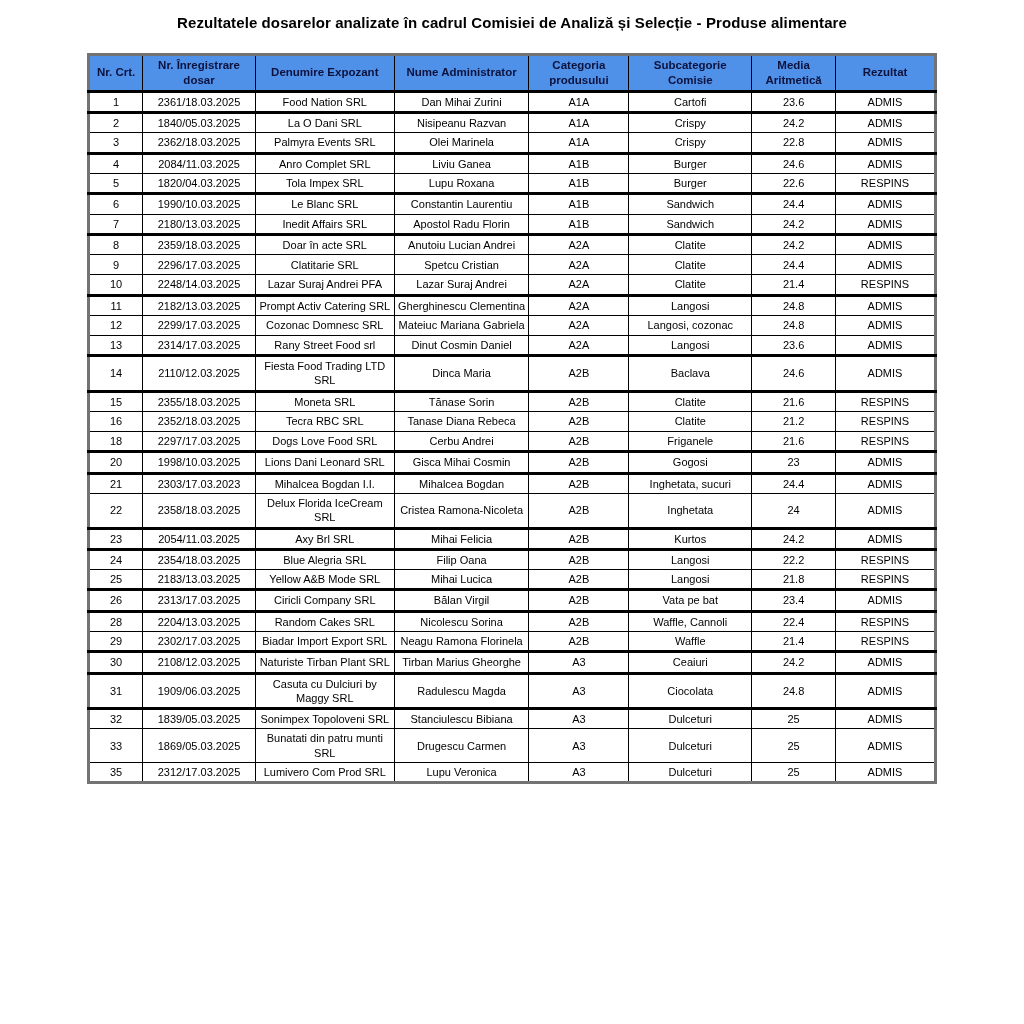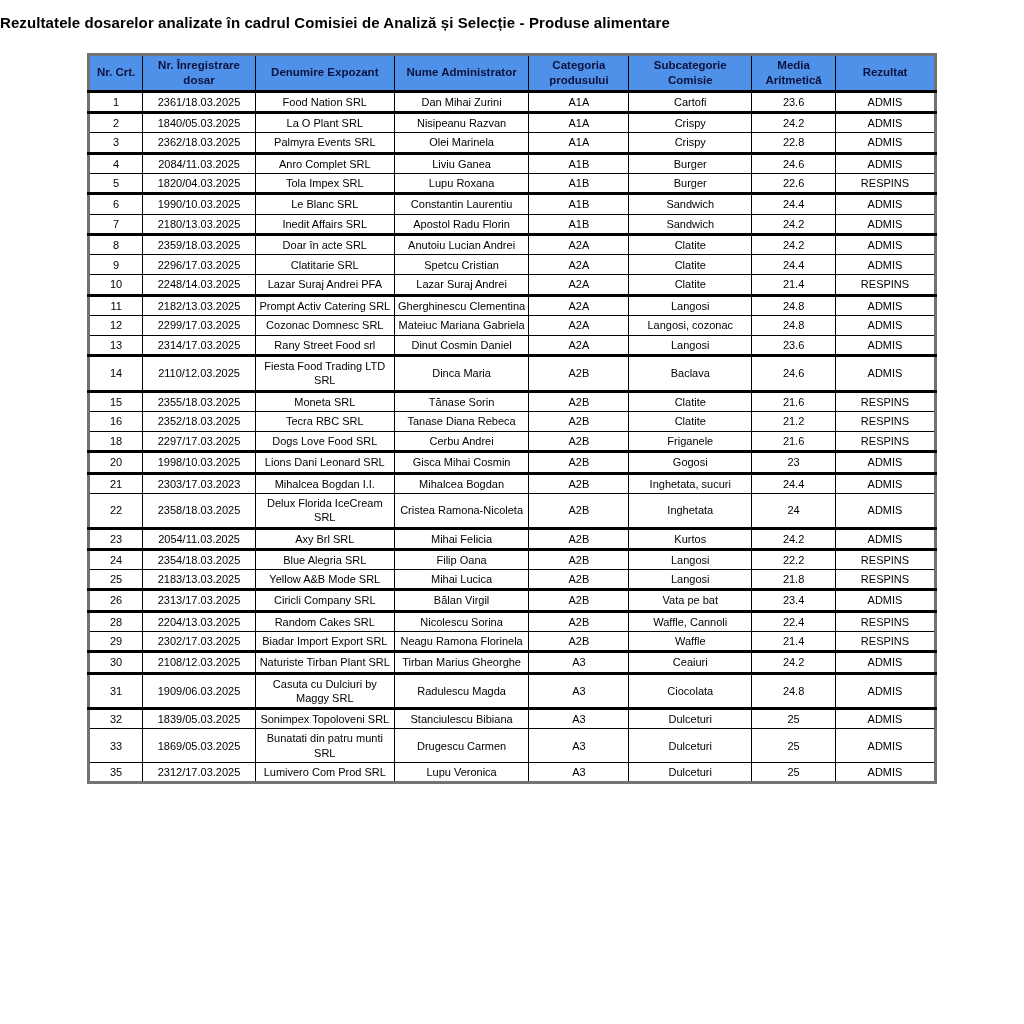--- a/index.html
+++ b/index.html
@@ -3,20 +3,21 @@
 <meta charset="utf-8">
 <style>
   * { margin: 0; padding: 0; box-sizing: border-box; }
   html, body {
     width: 1024px; height: 1024px;
     overflow: hidden;
     background: #ffffff;
     font-family: "Liberation Sans", sans-serif;
   }
   .page-title {
+    text-align: center;
     font-size: 15px;
     font-weight: bold;
     color: #000000;
     margin-top: 14px;
     letter-spacing: 0.1px;
   }
   table.results {
     border-collapse: collapse;
     table-layout: fixed;
     width: 850px;
@@ -90,21 +91,21 @@
         <td>Food Nation SRL</td>
         <td>Dan Mihai Zurini</td>
         <td>A1A</td>
         <td>Cartofi</td>
         <td>23.6</td>
         <td>ADMIS</td>
       </tr>
       <tr>
         <td>2</td>
         <td>1840/05.03.2025</td>
-        <td>La O Plant SRL</td>
+        <td>La O Dani SRL</td>
         <td>Nisipeanu Razvan</td>
         <td>A1A</td>
         <td>Crispy</td>
         <td>24.2</td>
         <td>ADMIS</td>
       </tr>
       <tr class="group-end">
         <td>3</td>
         <td>2362/18.03.2025</td>
         <td>Palmyra Events SRL</td>

